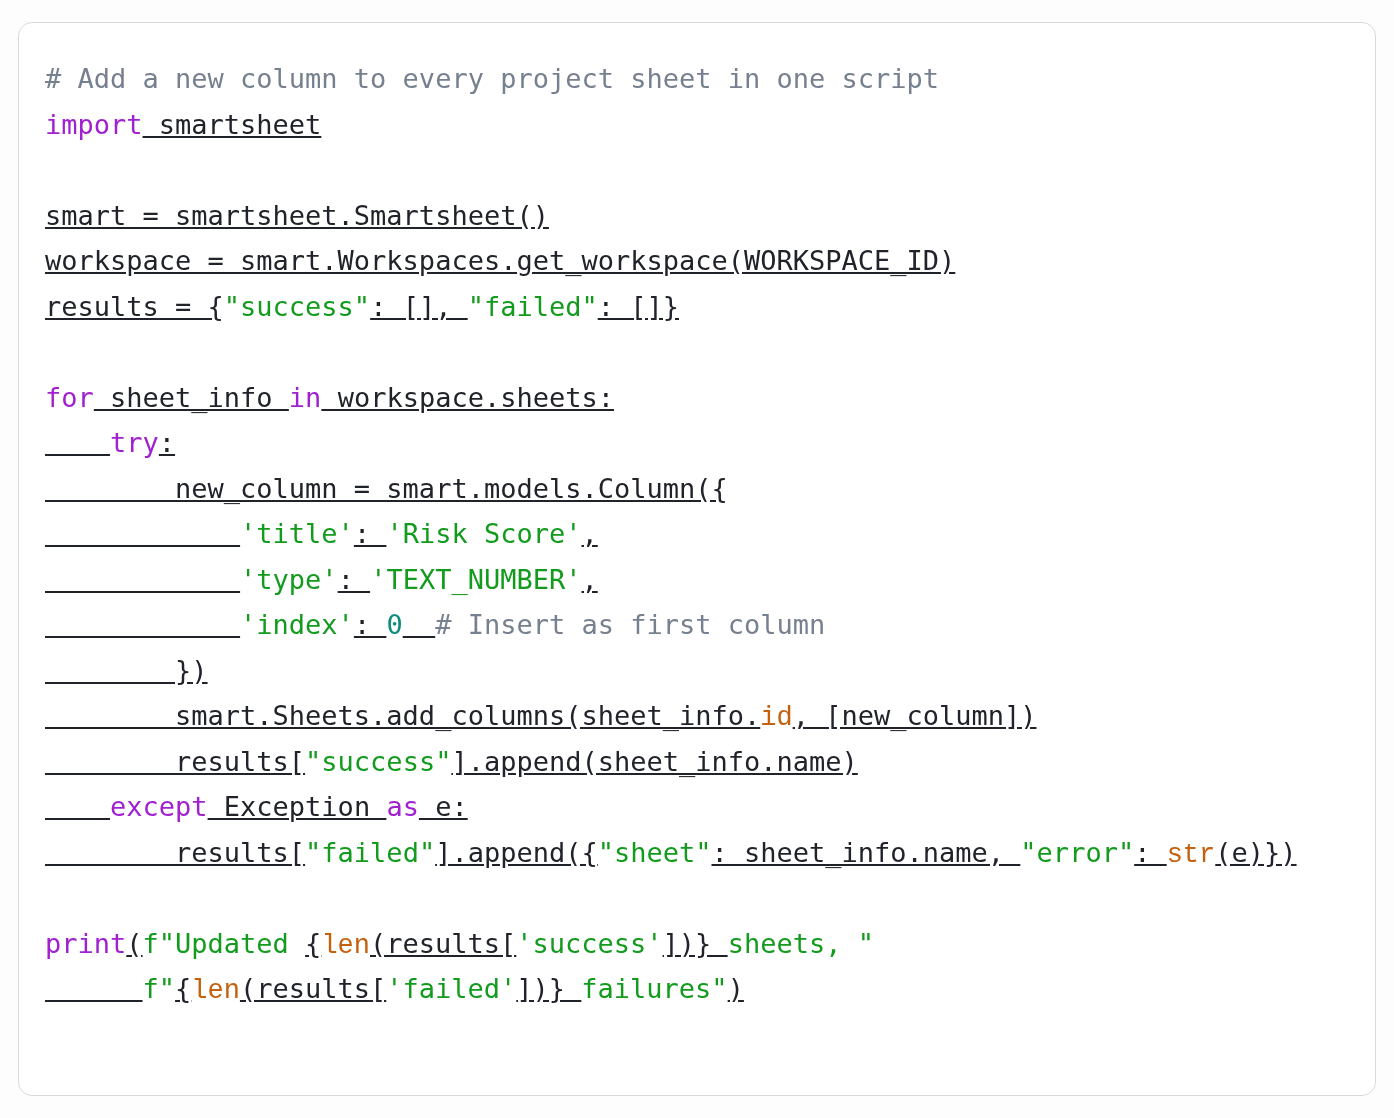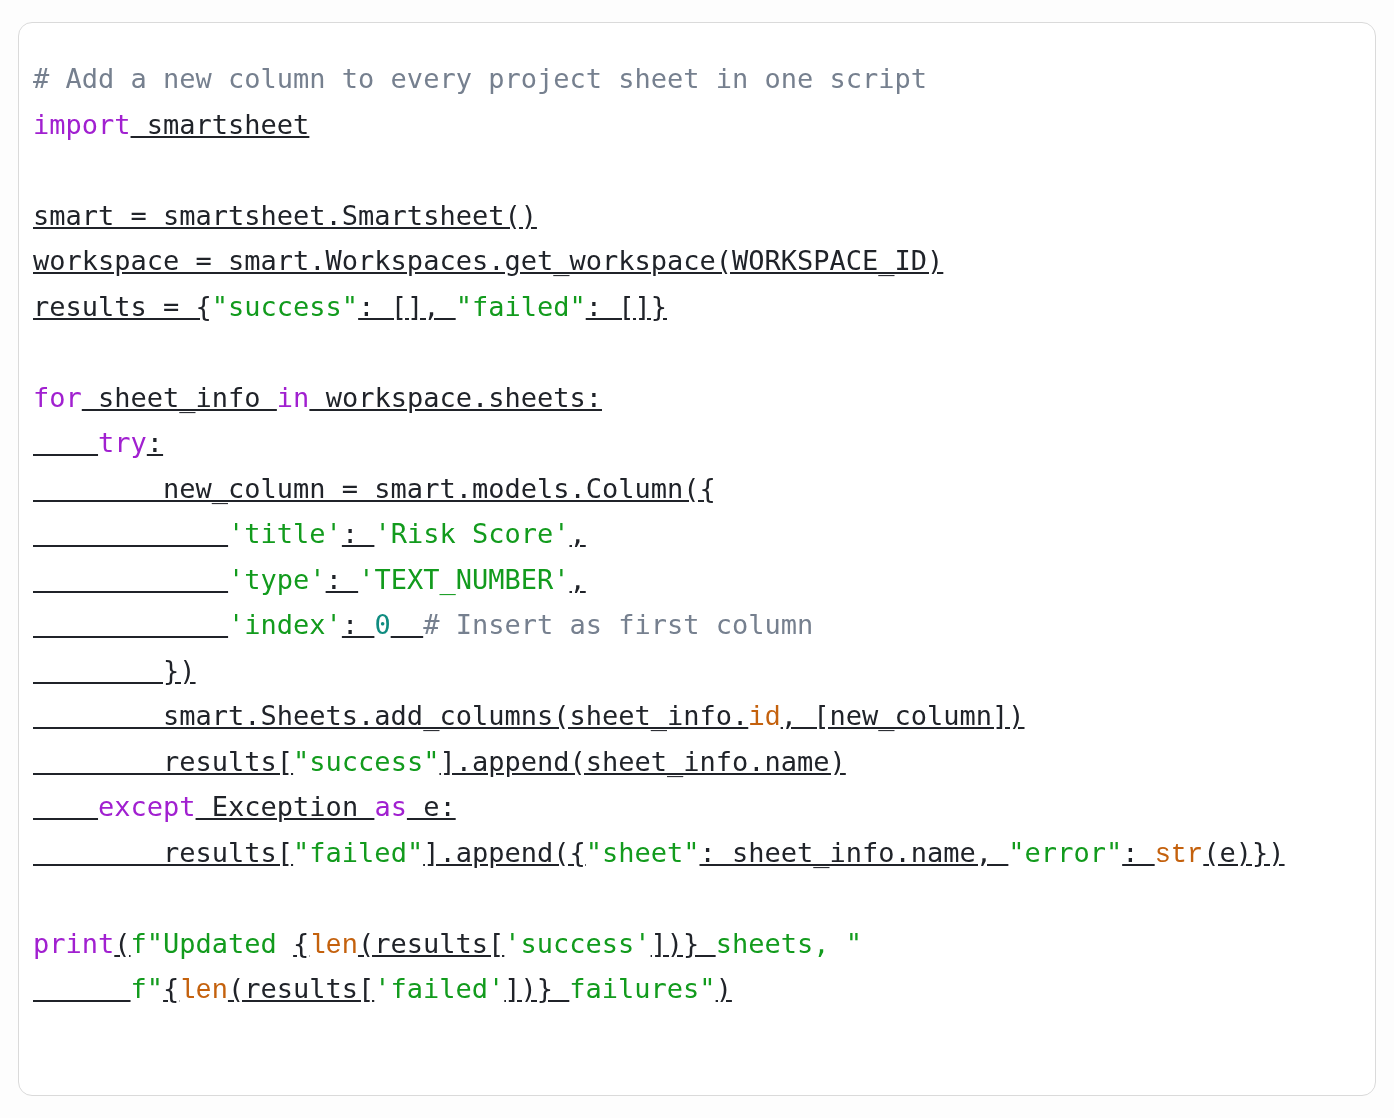--- a/index.html
+++ b/index.html
@@ -23,21 +23,21 @@
     overflow: hidden;
   }
   .lang-label {
     margin: 32px 0 0 26px;
     font-size: 22px;
     line-height: 27px;
     color: var(--label, #6d6b68);
     font-family: "Liberation Sans", "DejaVu Sans", sans-serif;
   }
   pre.code {
-    margin: 33px 0 0 14px;
+    margin: 33px 0 0 26px;
     padding: 0;
     font-family: "DejaVu Sans Mono", "Liberation Mono", monospace;
     font-size: 27px;
     line-height: 45.5px;
     color: var(--def, #202329);
     white-space: pre;
   }
   .code-line { height: 45.5px; }
   .tok-def { color: var(--def, #202329); text-decoration: underline; }
   .tok-kw  { color: var(--kw,  #a120d0); }

